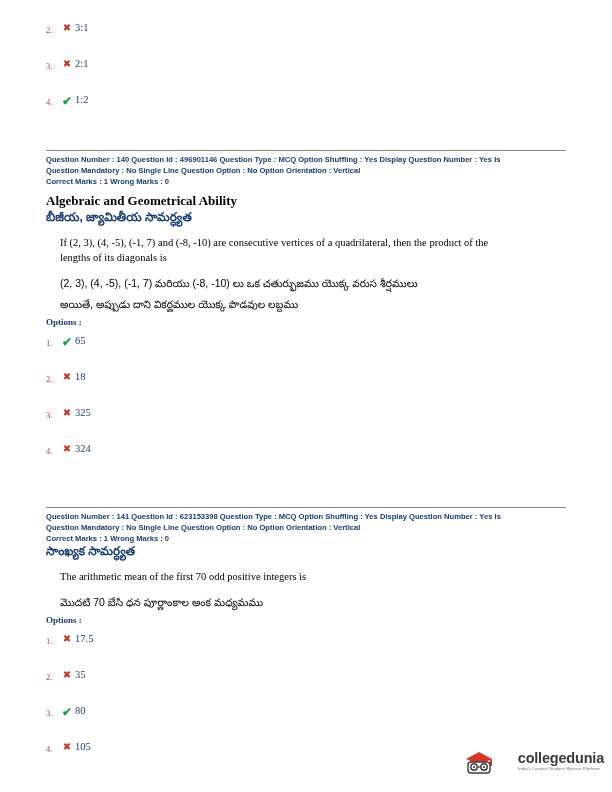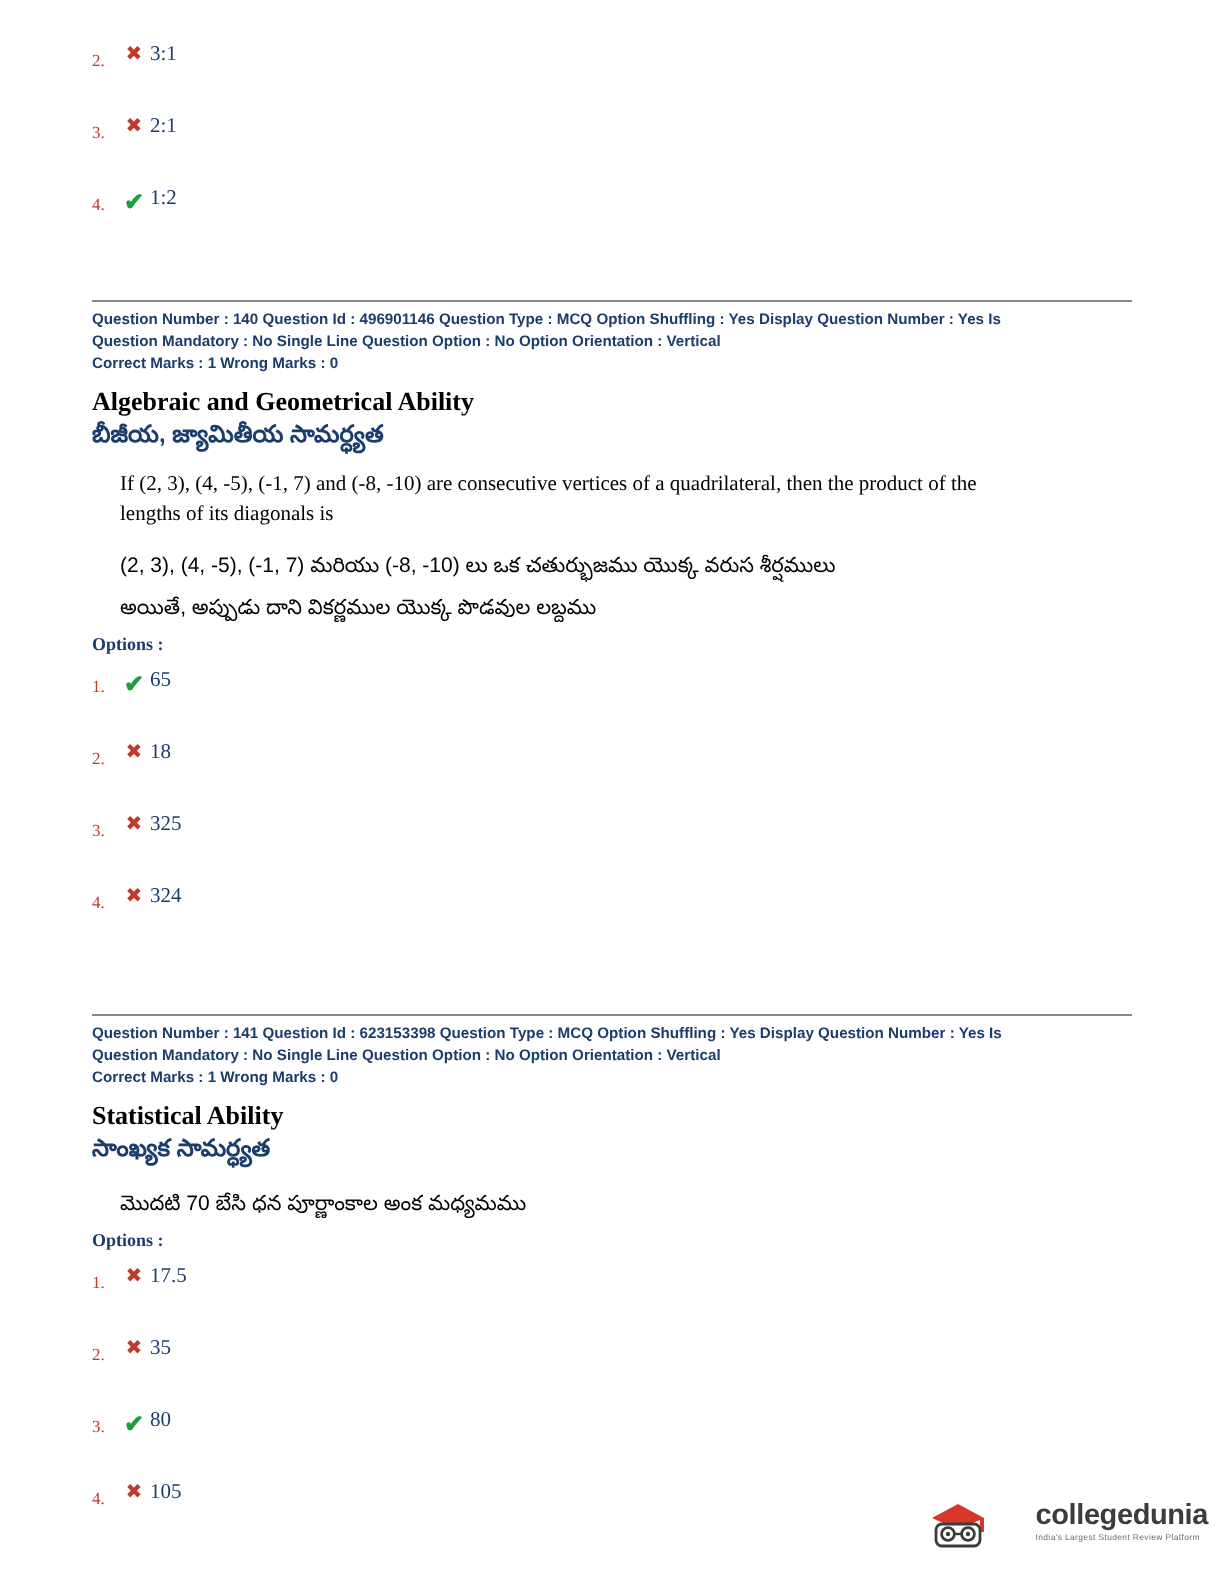--- a/index.html
+++ b/index.html
@@ -227,23 +227,23 @@
 
     <div class="gap-lg"></div>
 
     <div class="meta">
       <div class="rule"></div>
       <span class="meta-line">Question Number : 141 Question Id : 623153398 Question Type : MCQ Option Shuffling : Yes Display Question Number : Yes Is</span>
       <span class="meta-line">Question Mandatory : No Single Line Question Option : No Option Orientation : Vertical</span>
       <span class="meta-line">Correct Marks : 1 Wrong Marks : 0</span>
     </div>
 
-    <div class="sec-en">Statistical Ability</div>
     <div class="sec-te">సాంఖ్యక సామర్ధ్యత</div>
 
+    <div class="q-en">The arithmetic mean of the first 70 odd positive integers is</div>
     <div class="q-te">మొదటి 70 బేసి ధన పూర్ణాంకాల అంక మధ్యమము</div>
 
     <div class="options-label">Options :</div>
 
     <div class="block">
       <div class="opt-row">
         <span class="opt-num">1.</span>
         <span class="opt-mark mark-wrong">✖</span>
         <span class="opt-text">17.5</span>
       </div>

